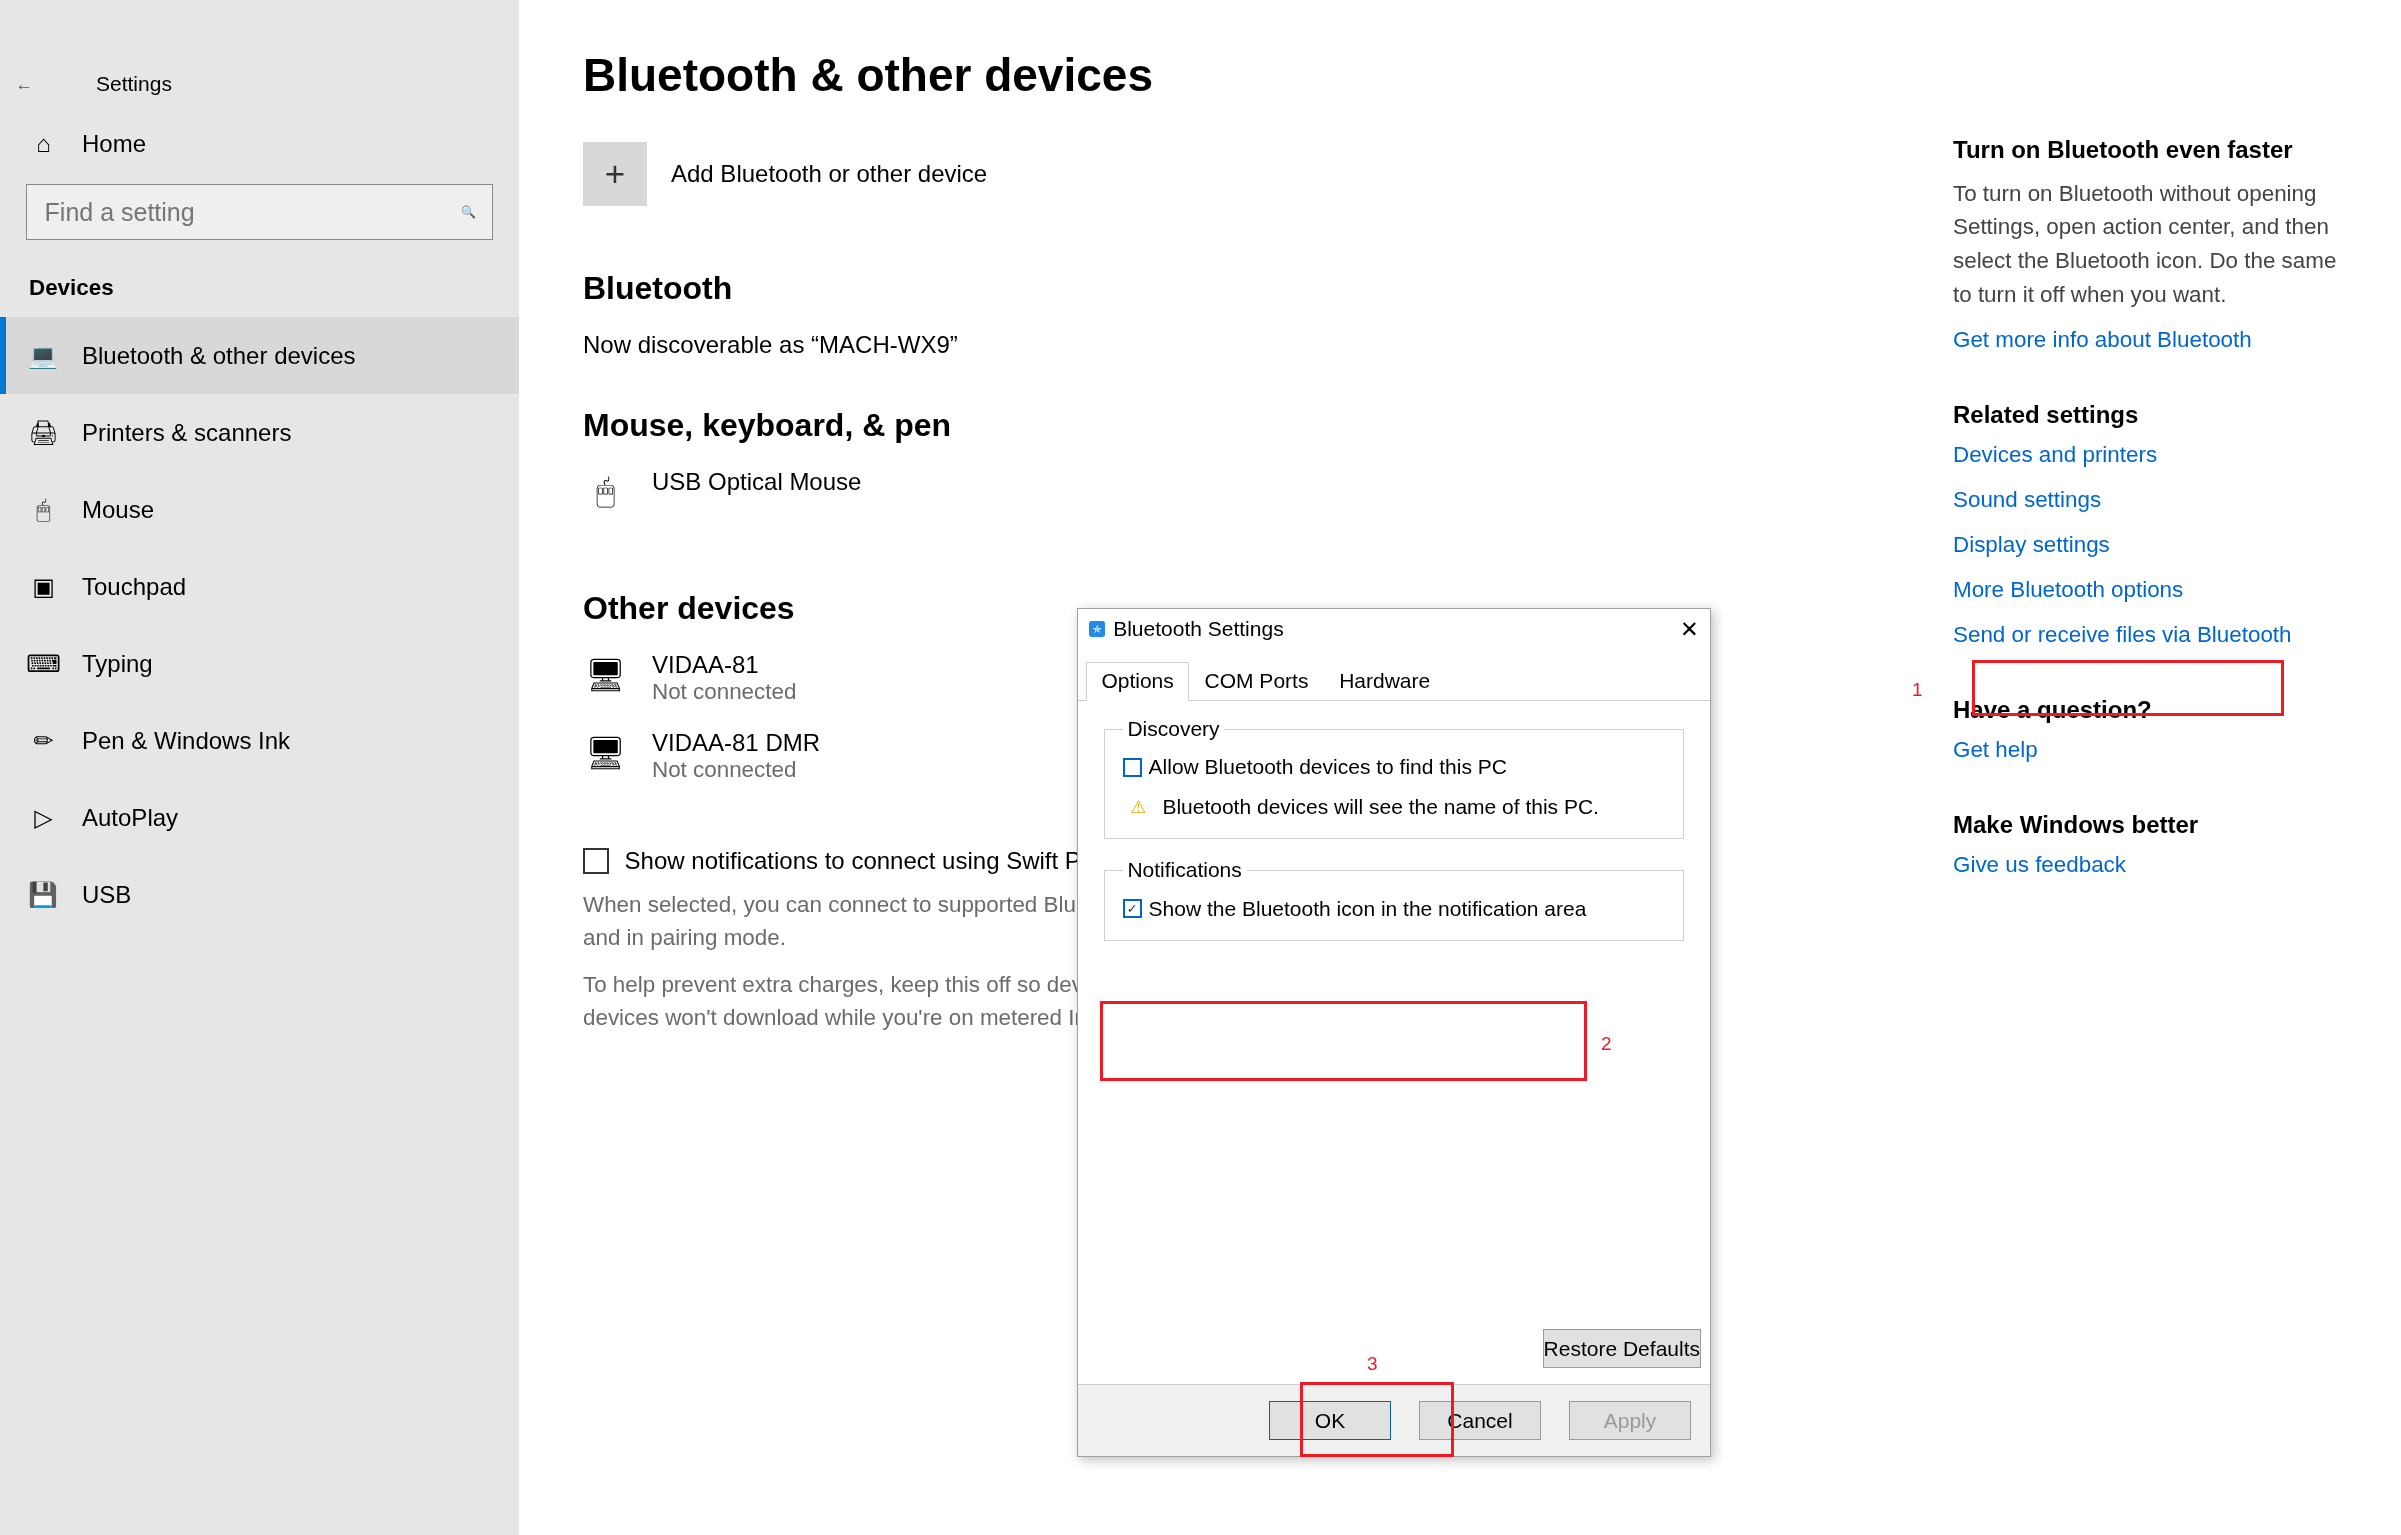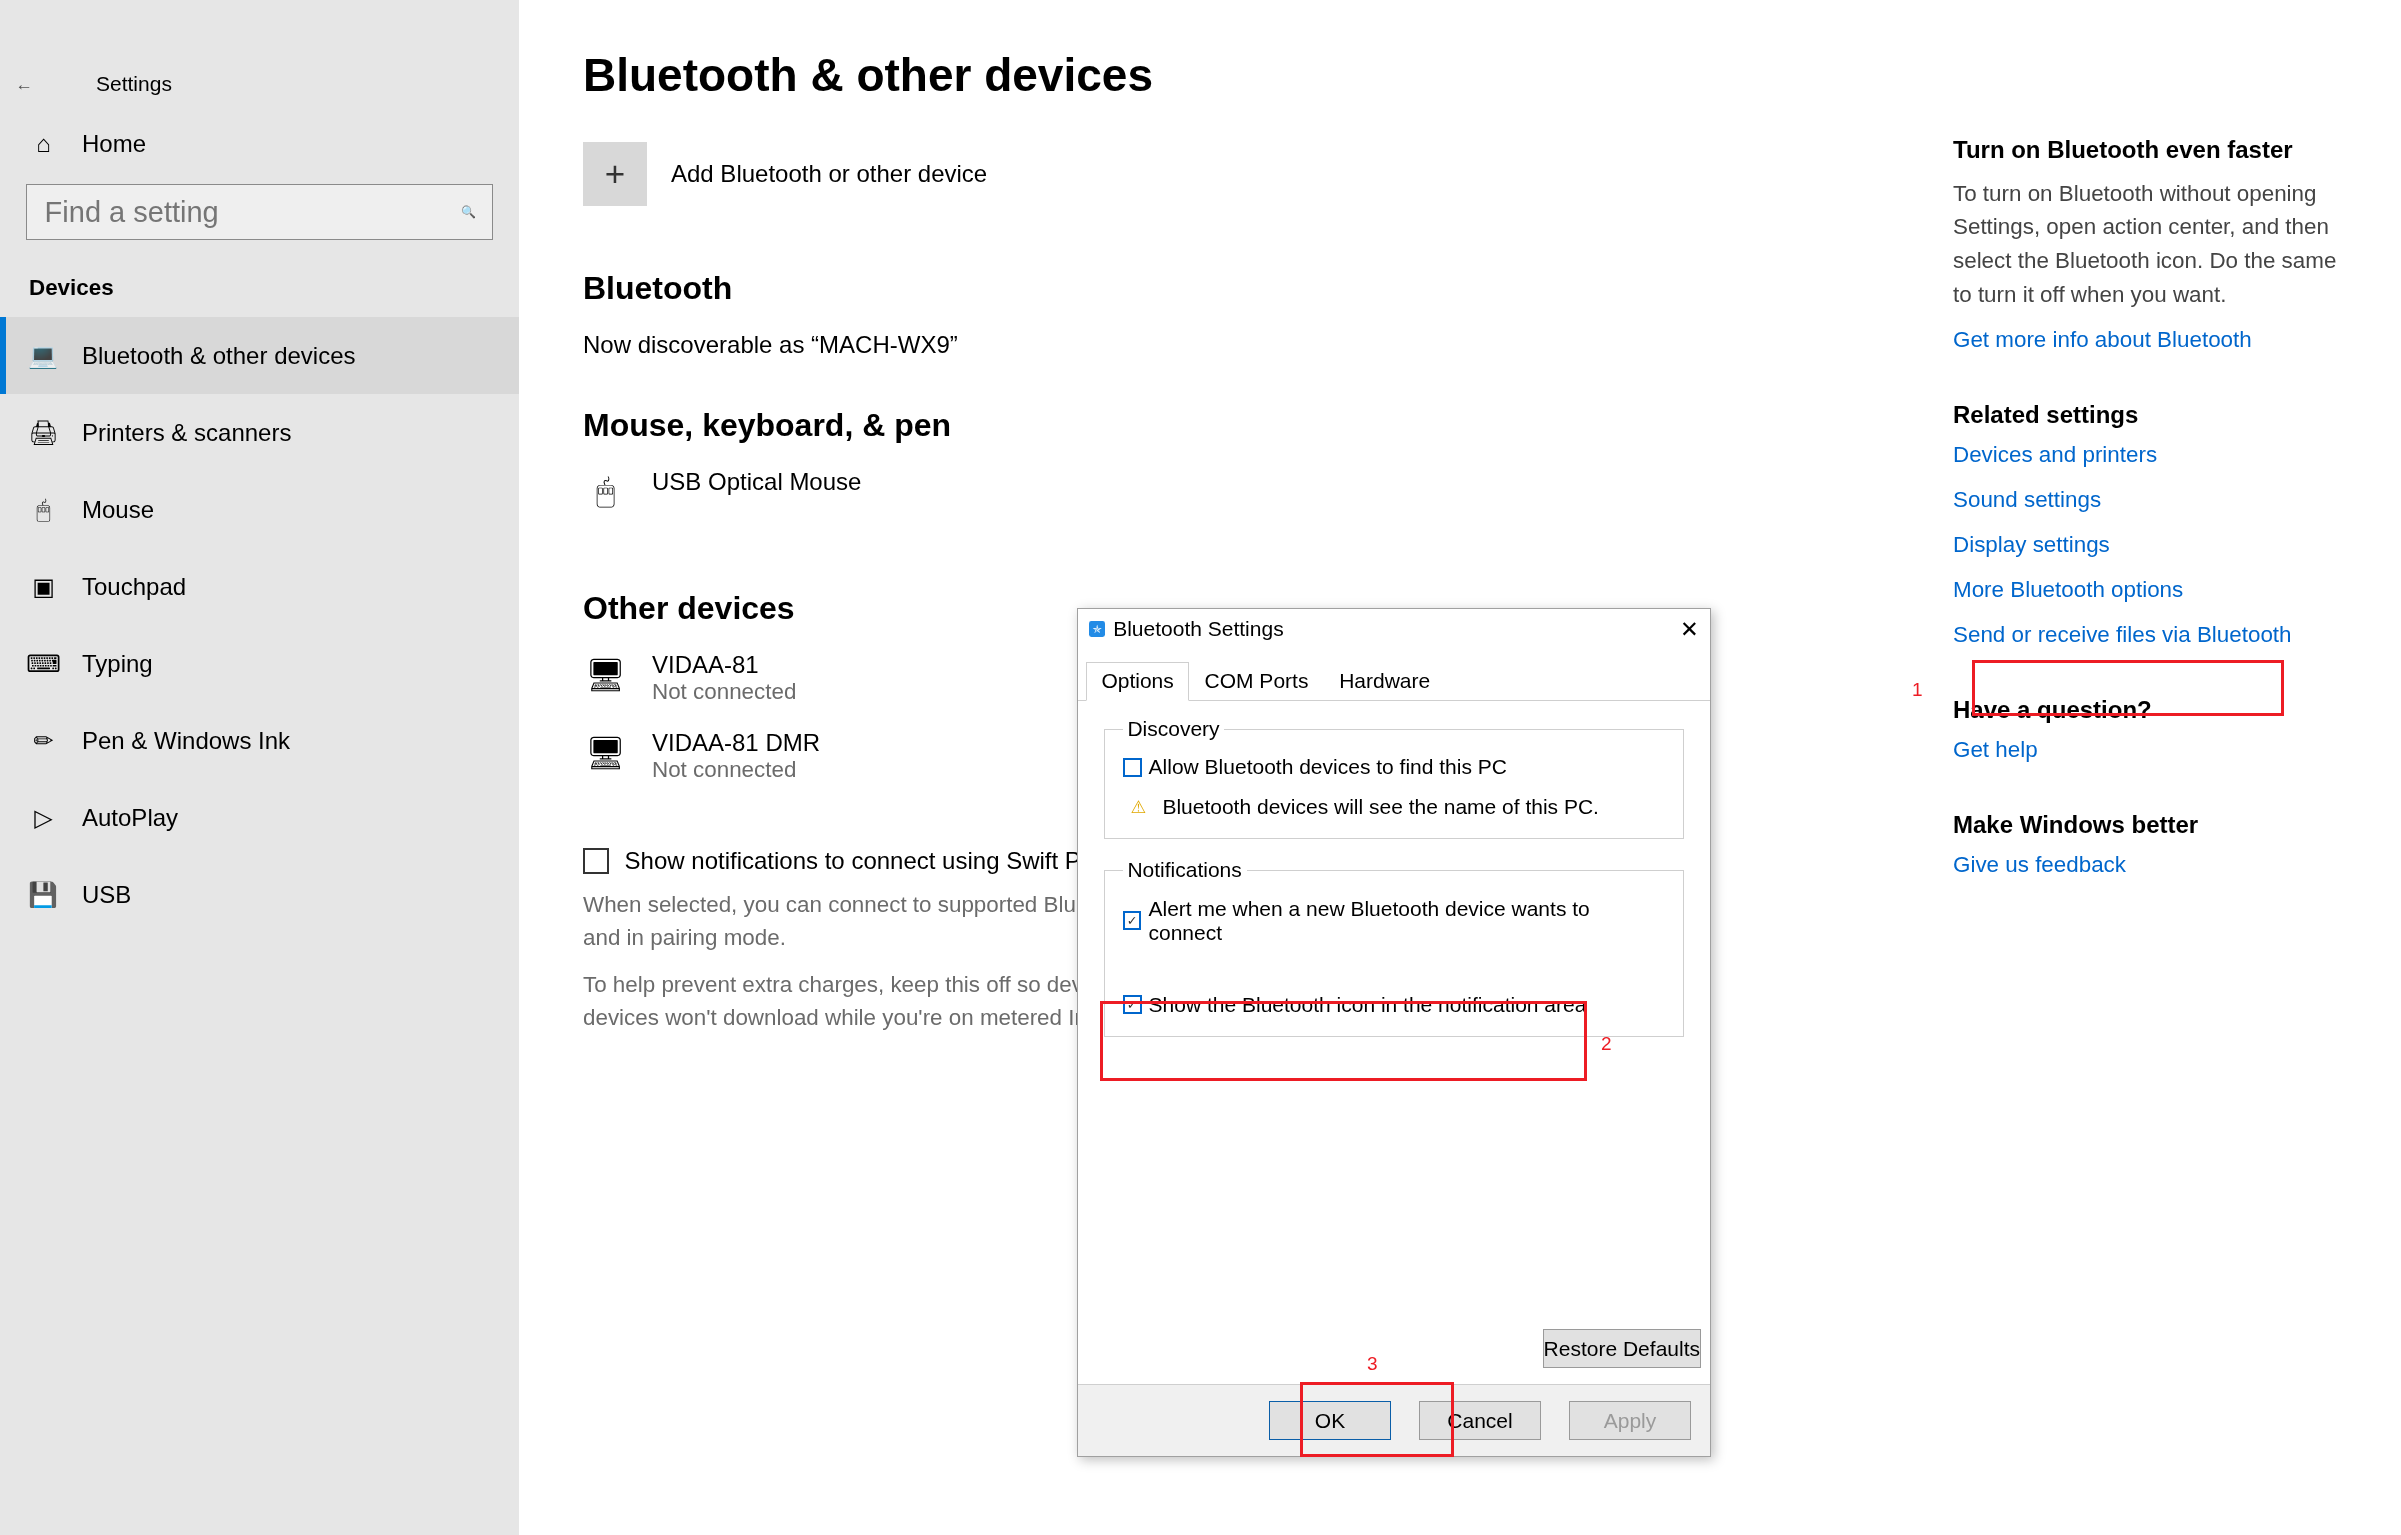--- a/index.html
+++ b/index.html
@@ -25,21 +25,21 @@
   .winctl div{width:72px;height:48px;display:flex;align-items:center;justify-content:center;font-size:17.6px;color:#555}
 
   
   .body{position:absolute;top:0;left:0;right:0;bottom:0;display:flex}
   .sidebar{width:519px;background:var(--sidebar-bg);padding-top:56px;box-sizing:border-box}
   .content{flex:1;background:var(--content-bg);padding:48px 64px 0 64px;box-sizing:border-box;position:relative}
 
   
   .home{display:flex;align-items:center;height:72px;padding-left:29px;font-size:24px;gap:22.4px}
   .searchwrap{margin:8px 25.6px 19px 25.6px;height:56px;border:1.6px solid #8a8a8a;background:#efefef;display:flex;align-items:center;padding:0 16px;box-sizing:border-box}
-  .searchwrap input{flex:1;border:0;outline:0;background:transparent;font-size:29px;color:#404040}
+  .searchwrap input{flex:1;border:0;outline:0;background:transparent;font-size:25px;color:#404040}
   .cat{padding:16px 29px;font-size:22.4px;font-weight:600}
   .navitem{display:flex;align-items:center;height:77px;padding-left:29px;gap:24px;font-size:24px;position:relative}
   .navitem.sel{background:#d8d8d8}
   .navitem.sel::before{content:"";position:absolute;left:0;top:0;bottom:0;width:6.4px;background:var(--accent)}
   .ico{width:29px;display:flex;justify-content:center;font-size:24px}
 
   
   h1{font-size:46px;font-weight:600;margin:0 0 40px 0}
   h2{font-size:32px;font-weight:600;margin:48px 0 24px 0}
   .addtile{display:flex;align-items:center;gap:24px}
@@ -239,24 +239,20 @@
           <div class="cb"></div>
           <span>Allow Bluetooth devices to find this PC</span>
         </div>
         <div class="warn">
           <span class="wico">⚠</span>
           <span>Bluetooth devices will see the name of this PC.</span>
         </div>
       </fieldset>
       <fieldset>
         <legend>Notifications</legend>
-        <div class="frow" style="margin-bottom:48px">
-          <div class="cb chk"></div>
-          <span>Alert me when a new Bluetooth device wants to connect</span>
-        </div>
         <div class="frow">
           <div class="cb chk"></div>
           <span>Show the Bluetooth icon in the notification area</span>
         </div>
       </fieldset>
     </div>
     <div class="btn restore">Restore Defaults</div>
     <div class="dbuttons">
       <div class="btn primary">OK</div>
       <div class="btn">Cancel</div>

